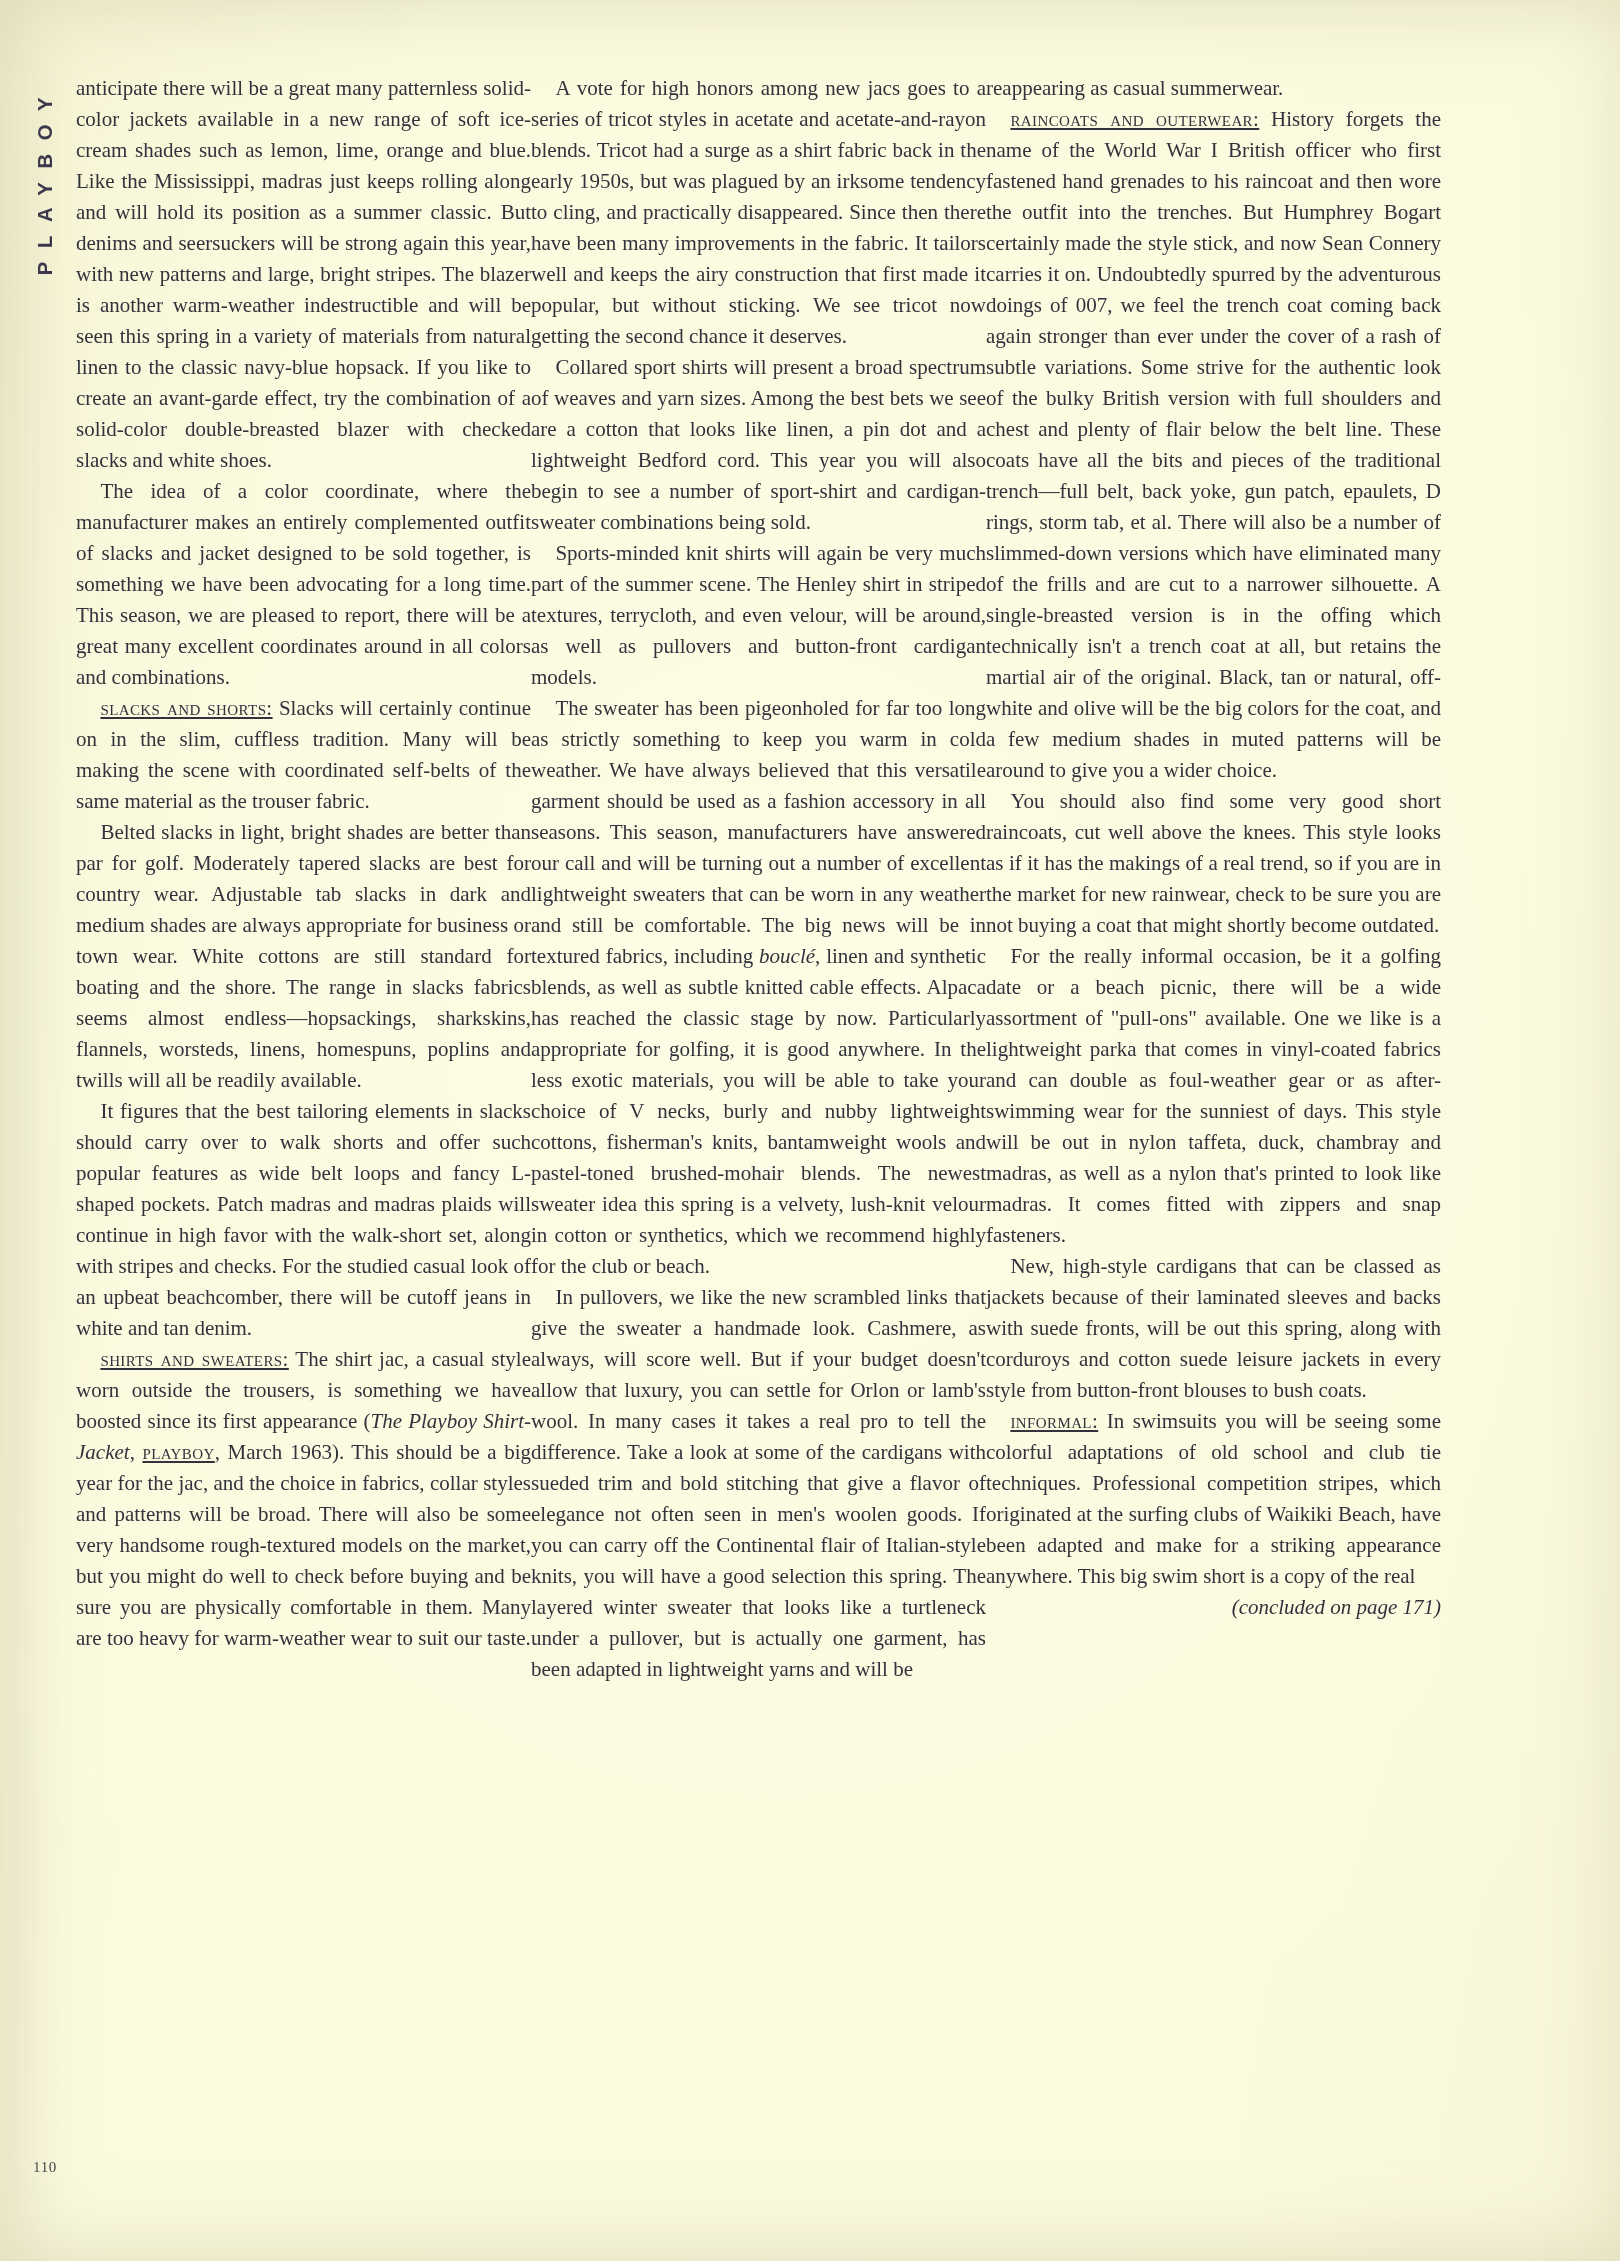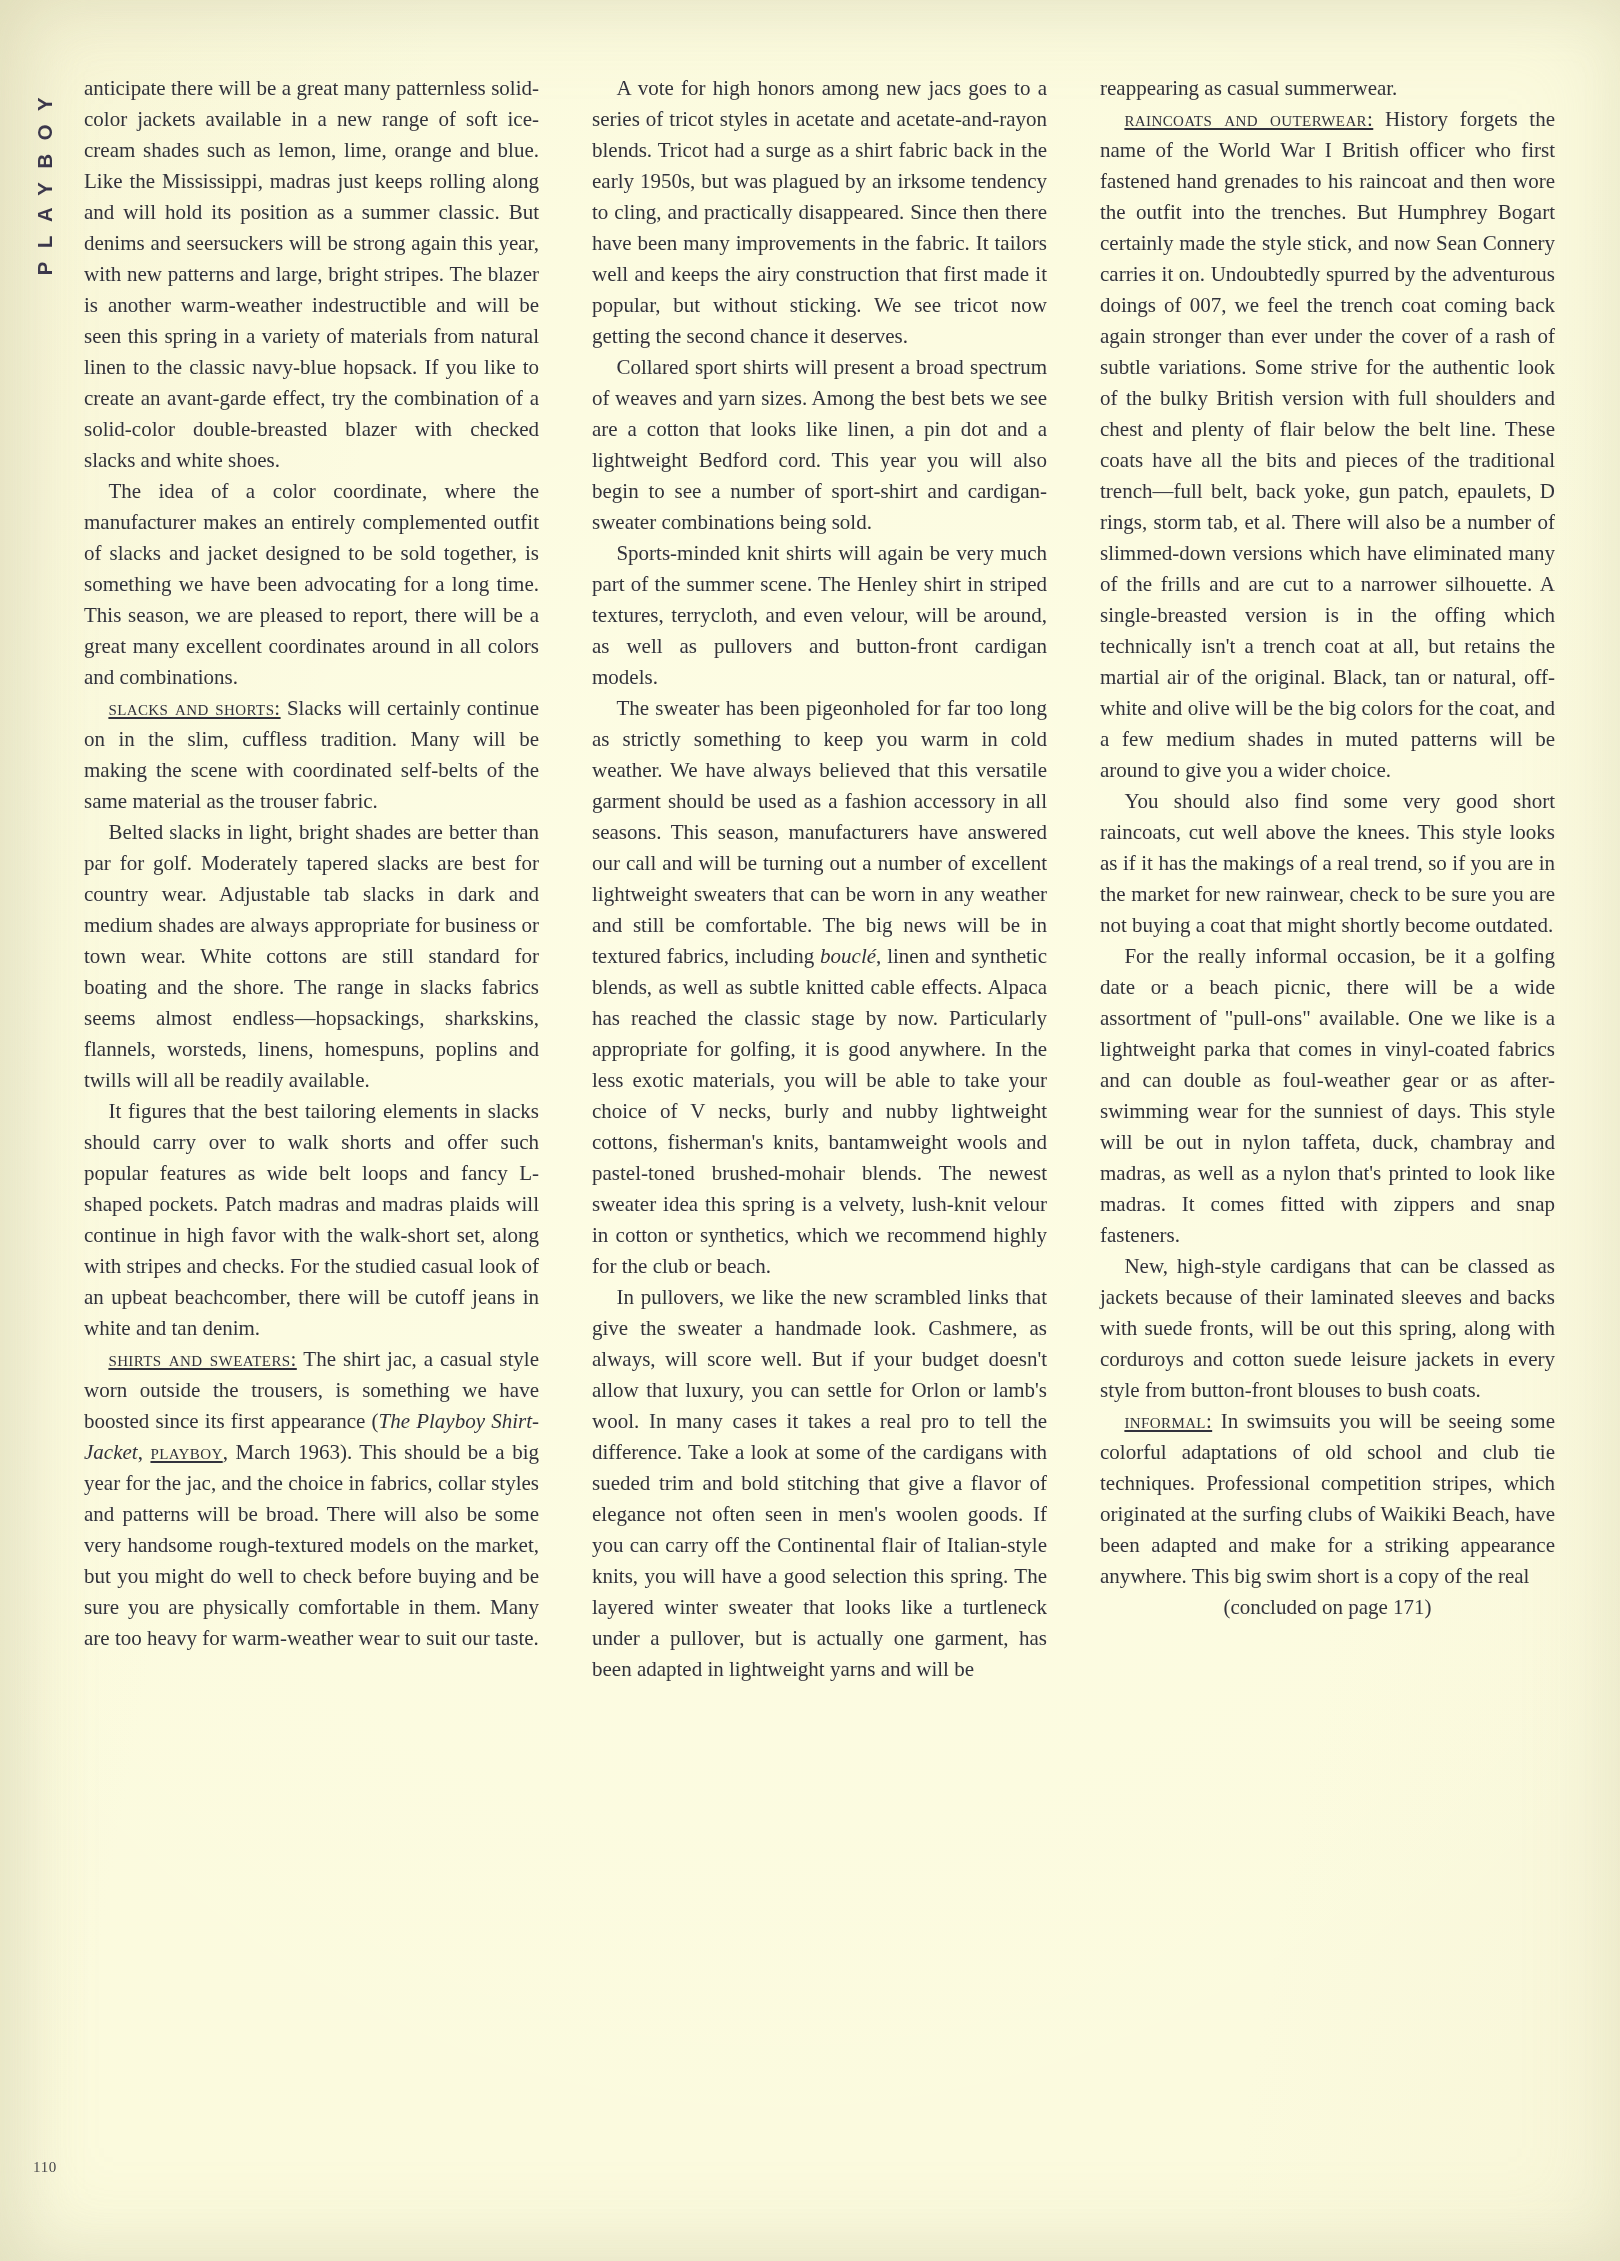--- a/index.html
+++ b/index.html
@@ -62,26 +62,25 @@
     left: 33px;
     top: 2159px;
     font-size: 15px;
     color: #3a3a42;
     letter-spacing: 0.7px;
   }
 
   
   .columns {
     position: absolute;
-    left: 84px;
+    left: 76px;
     top: 73px;
     width: 1472px;
     height: 2116px;
     display: flex;
-    gap: 53px;
   }
   .col {
     width: 455px;
     font-size: 21px;
     line-height: 31px;
     text-align: justify;
     text-justify: inter-word;
     -webkit-hyphens: none;
     hyphens: none;
     color: #32323c;
@@ -96,22 +95,23 @@
   .sc {
     font-variant: small-caps;
     letter-spacing: 0.4px;
     text-decoration: underline;
   }
   .it {
     font-style: italic;
   }
   .concl {
     display: block;
-    text-align: center;
+    text-align: right;
     text-indent: 0;
+    font-style: italic;
   }
 </style>
 </head>
 <body style="background: rgb(251, 250, 221);">
 
 <div class="paper-tint"></div>
 
 <div class="masthead">
   <span>PLAYBOY</span>
 </div>

